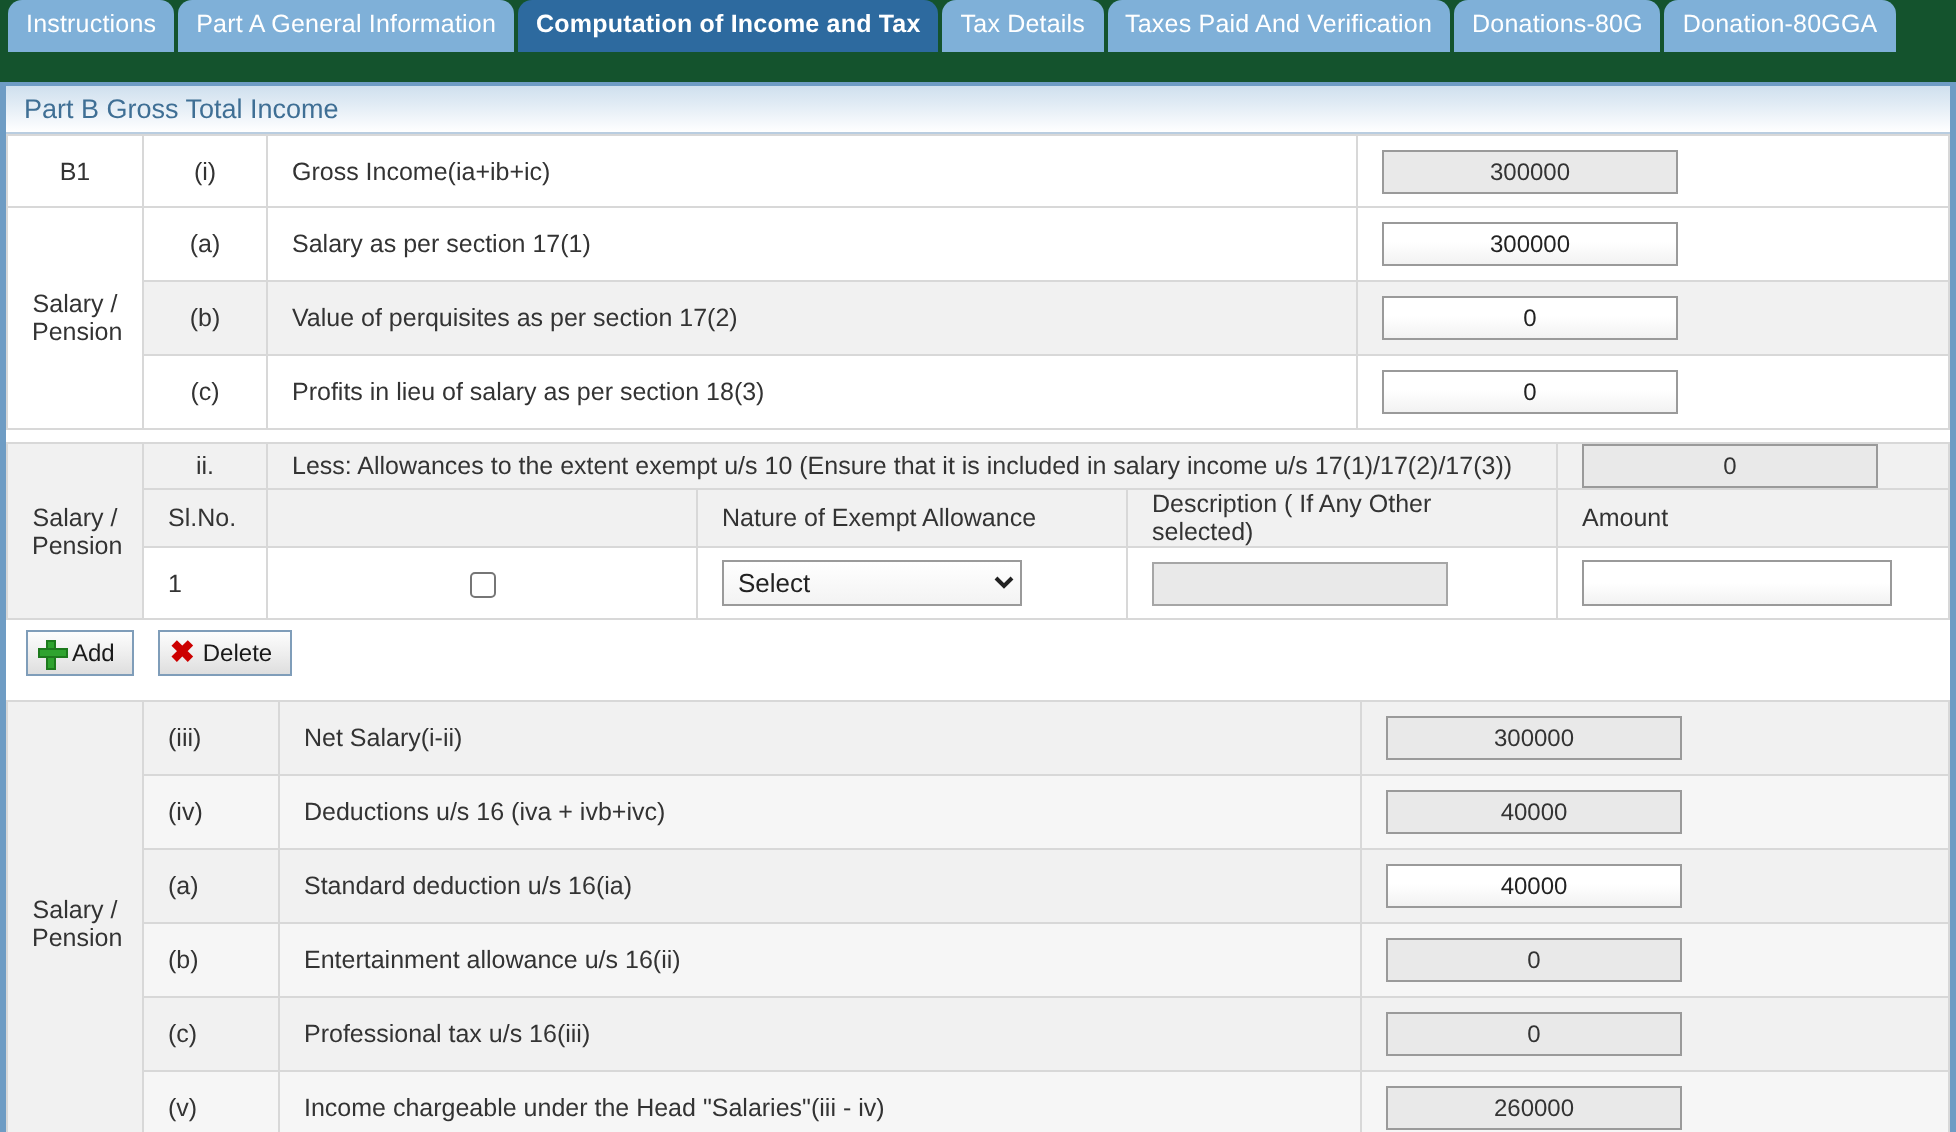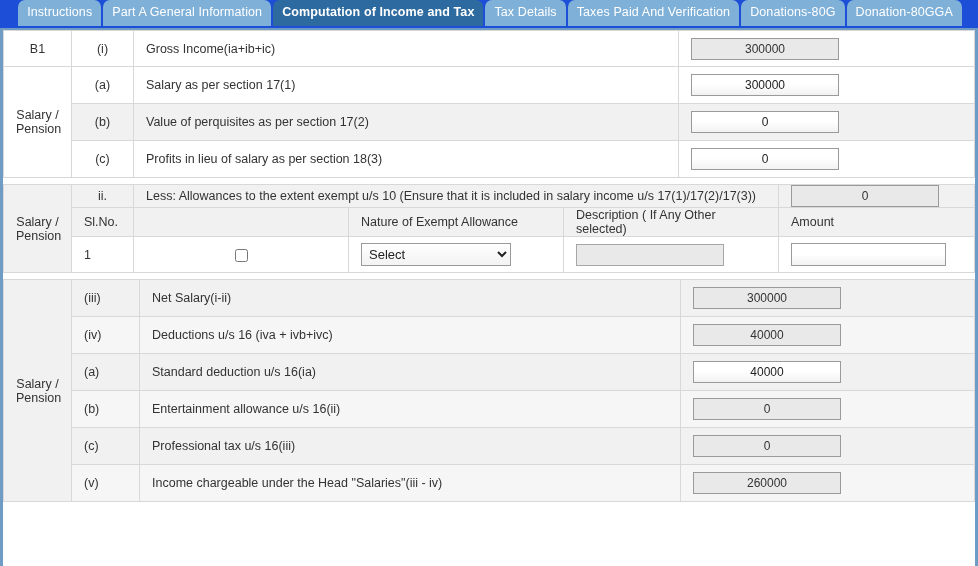--- a/index.html
+++ b/index.html
@@ -7,26 +7,25 @@
     margin: 0; padding: 0;
     width: 978px; height: 566px;
     background: #ffffff;
     font-family: "Liberation Sans", sans-serif;
     overflow: hidden;
   }
 
   
   .tabbar {
     position: relative;
-    height: 28px;
-    background: #1d4ed8;
+    height: 41px;
+    background: #14532d;
     padding-left: 4px;
     white-space: nowrap;
     font-size: 0;
-    text-align: center;
   }
   .tab {
     display: inline-block;
     height: 26px;
     line-height: 25px;
     padding: 0 9px;
     margin-right: 2px;
     font-size: 12.5px;
     color: #ffffff;
     background: #7fb0d8;
@@ -182,20 +181,21 @@
 </style>
 </head>
 <body>
 
 <div class="tabbar">
   <span class="tab">Instructions</span><span class="tab">Part A General Information</span><span class="tab active">Computation of Income and Tax</span><span class="tab">Tax Details</span><span class="tab">Taxes Paid And Verification</span><span class="tab">Donations-80G</span><span class="tab">Donation-80GGA</span>
 </div>
 
 <div class="frame">
 
+  <div class="section-header">Part B Gross Total Income</div>
 
   <table class="grid">
     <tbody>
         <tr class="b1row rw">
       <td class="c-b1">B1</td>
       <td class="c-rom">(i)</td>
       <td>Gross Income(ia+ib+ic)</td>
       <td class="c-amt amtcell">
         <input class="fld ro" type="text" readonly="" value="300000" style="">
       </td>
@@ -257,20 +257,28 @@
       <td class="c-desc">
         <input class="descfld" type="text" readonly="" value="" style="">
       </td>
       <td>
         <input class="amtfld" type="text" value="" style="">
       </td>
     </tr>
   </tbody>
     </table>
 
+  <div class="btnbar">
+    <span class="btn">
+      <span class="ico plus"></span><span class="btn-label">Add</span>
+    </span>
+    <span class="btn">
+      <span class="ico xmark">✖</span><span class="btn-label">Delete</span>
+    </span>
+  </div>
 
   <div class="spacer"></div>
 
   <table class="grid">
     <tbody>
         <tr class="rg" style="height:37px">
       <td class="c-b1 vmerge" rowspan="6"><span>Salary /<br>Pension</span></td>
       <td class="c-rom2">(iii)</td>
       <td>Net Salary(i-ii)</td>
       <td class="c-amt2 amtcell">

